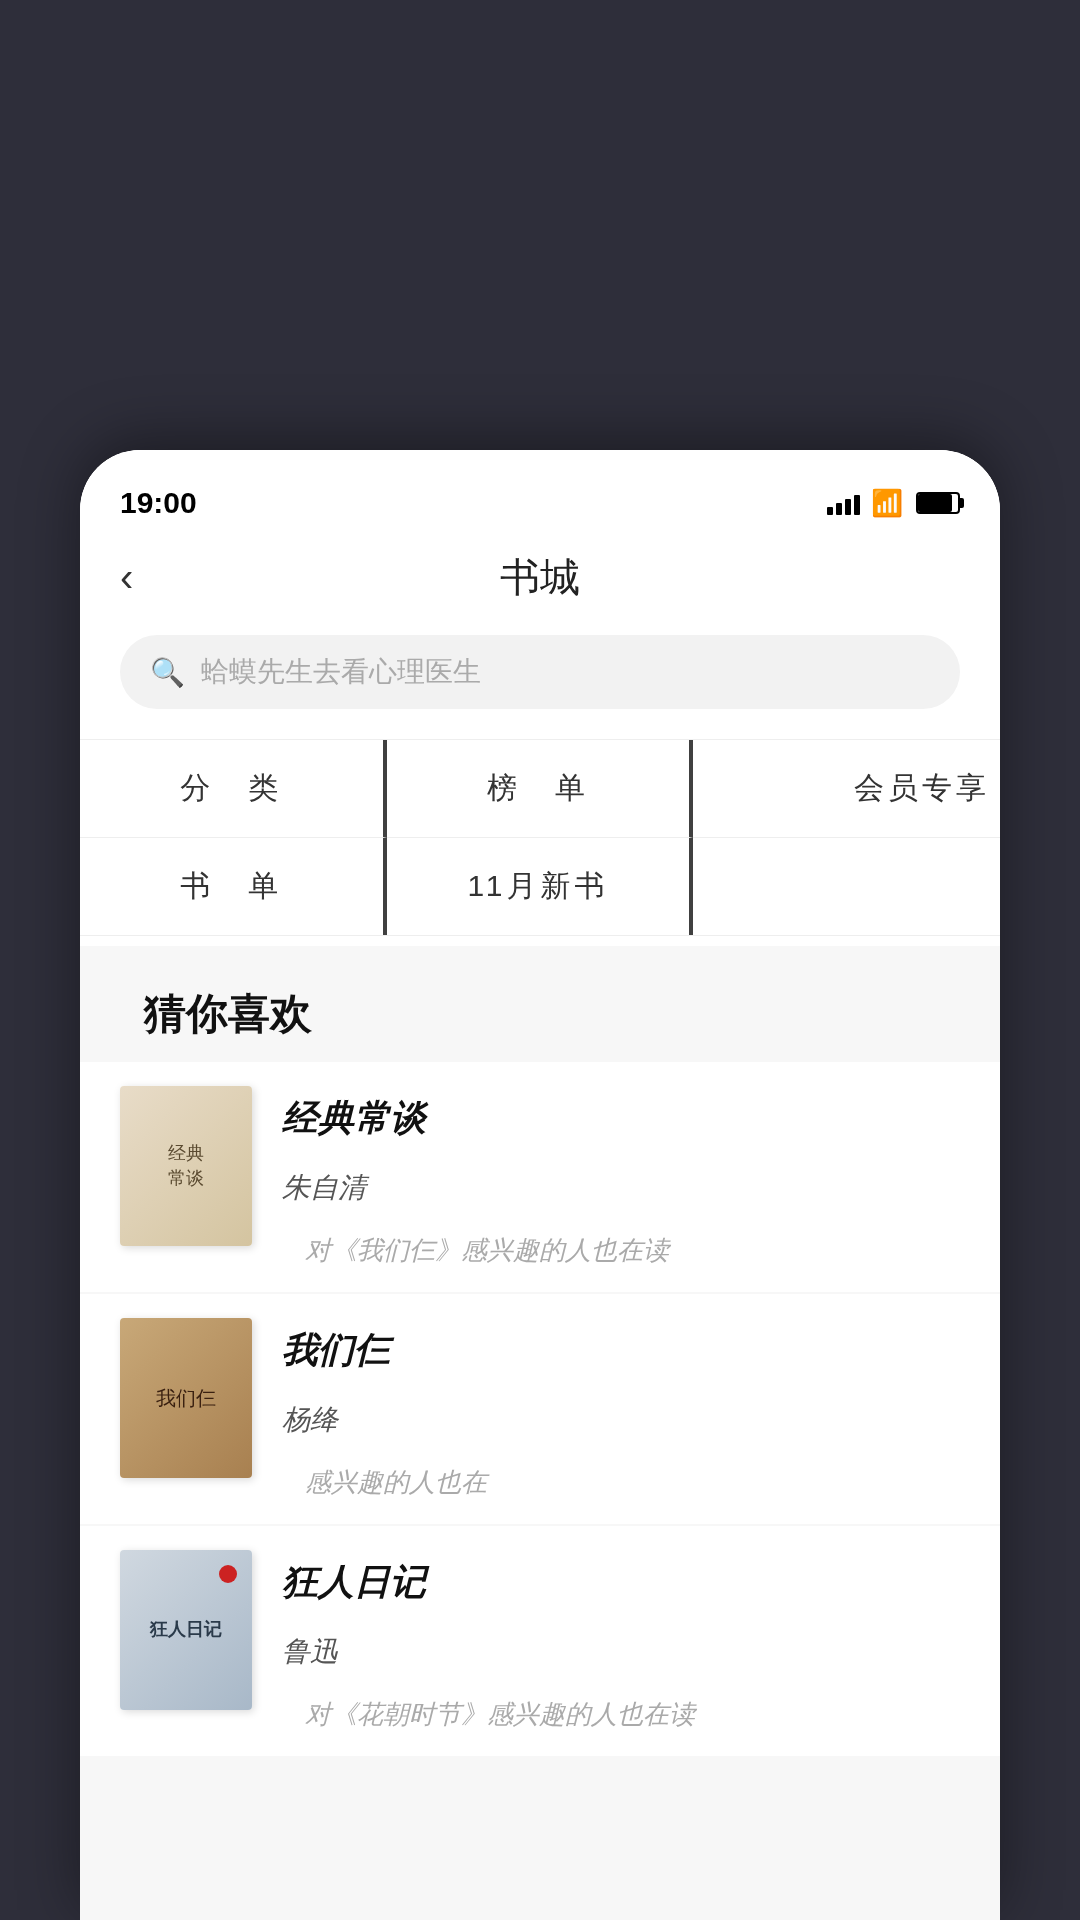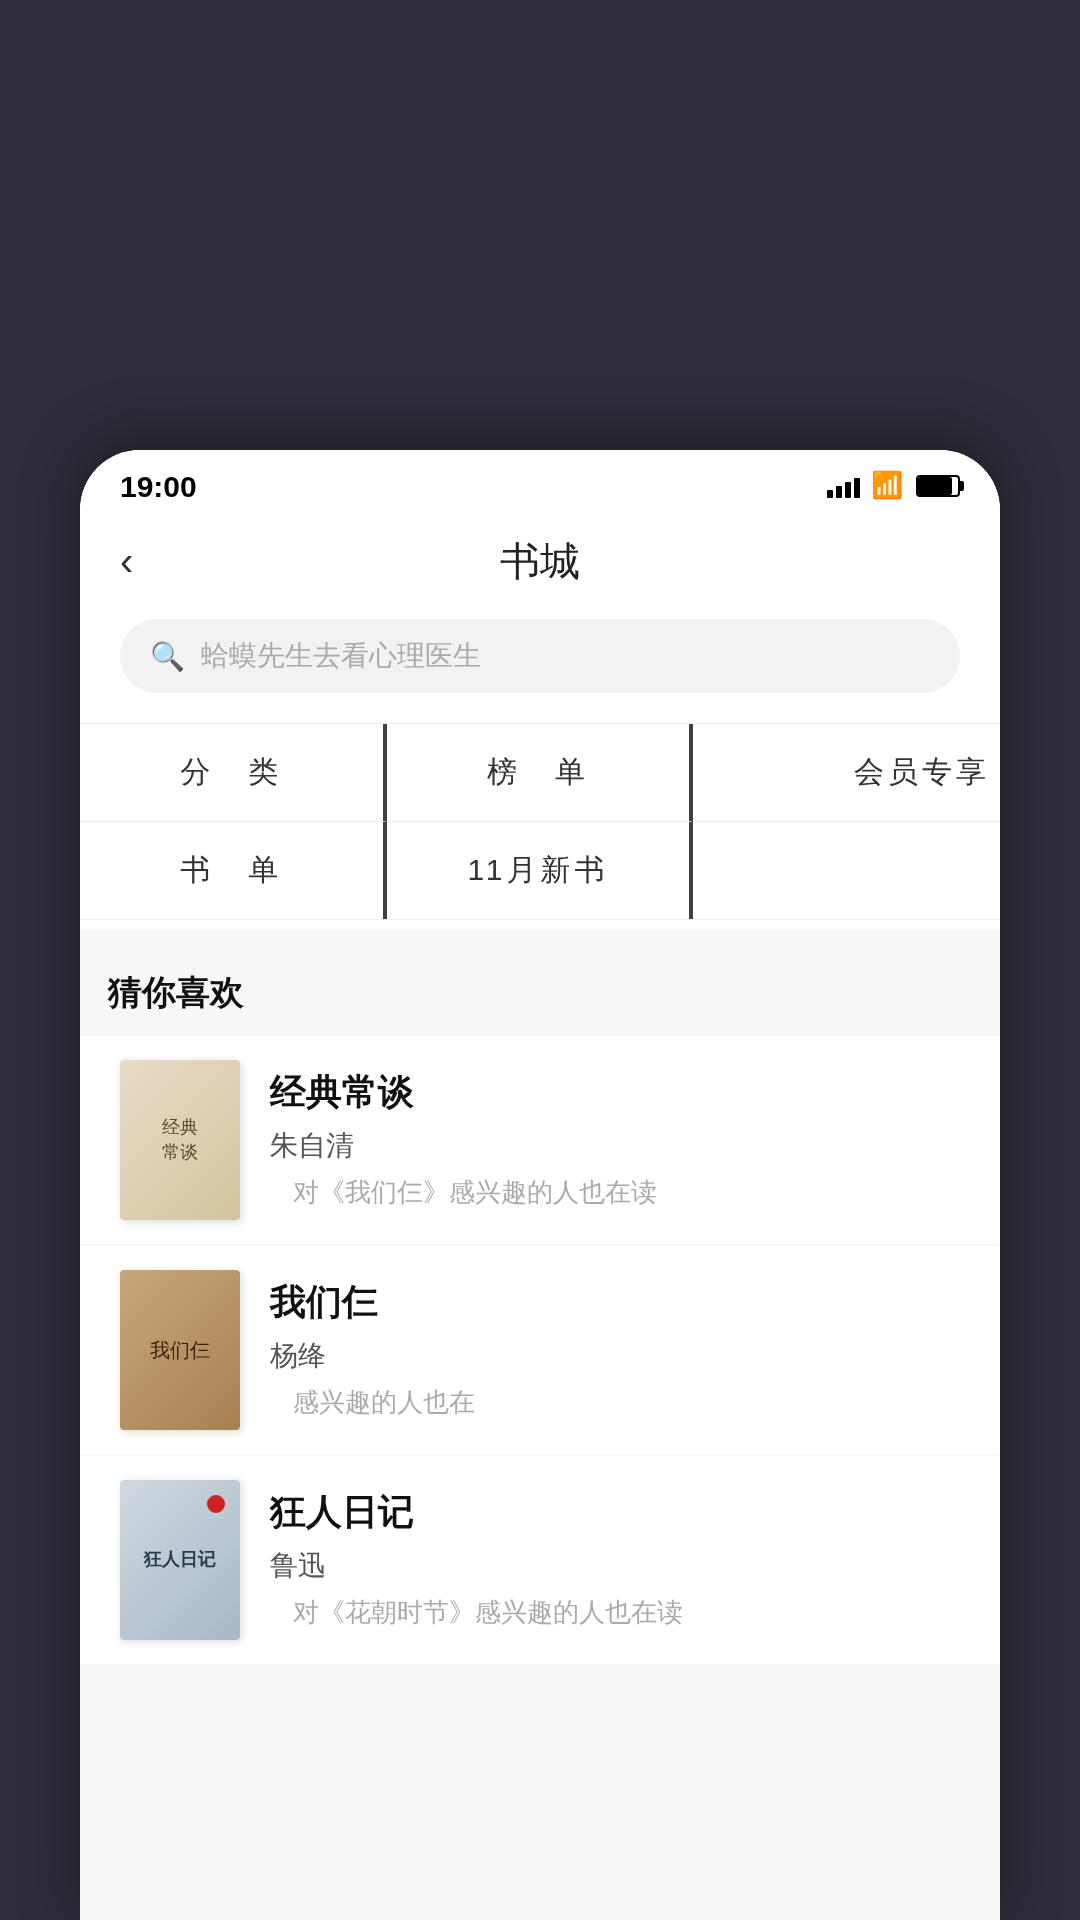--- a/index.html
+++ b/index.html
@@ -64,22 +64,22 @@
       border-radius: 60px 60px 0 0;
       overflow: hidden;
       display: flex;
       flex-direction: column;
     }
 
     
     .status-bar {
       display: flex;
       justify-content: space-between;
-      align-items: flex-start;
-      padding: 20px 40px 10px;
+      align-items: center;
+      padding: 36px 40px 10px;
       background: #fff;
     }
 
     .status-time {
       font-size: 30px;
       font-weight: 600;
       color: #000;
     }
 
     .status-icons {
@@ -219,42 +219,42 @@
     }
 
     
     .recommended-section {
       background: #f7f7f7;
       flex: 1;
       overflow: hidden;
     }
 
     .section-title {
-      font-size: 34px;
+      font-size: 42px;
       font-weight: 700;
       color: #111;
-      padding: 40px 28px 20px;
+      padding: 40px 64px 20px;
     }
 
     .book-list {
       display: flex;
       flex-direction: column;
     }
 
     .book-item {
       display: flex;
       align-items: flex-start;
       padding: 24px 40px;
       background: #fff;
       margin-bottom: 2px;
       gap: 30px;
     }
 
     .book-cover {
-      width: 120px;
+      width: 132px;
       height: 160px;
       border-radius: 4px;
       flex-shrink: 0;
       overflow: hidden;
       box-shadow: 2px 2px 8px rgba(0,0,0,0.15);
     }
 
     .cover-jingdian {
       background: linear-gradient(135deg, #e8dcc8, #d4c4a0);
       width: 100%;
@@ -321,21 +321,22 @@
       height: 18px;
       background: #cc2222;
       border-radius: 50%;
     }
 
     .book-info {
       display: flex;
       flex-direction: column;
       justify-content: flex-start;
       padding-top: 8px;
-      gap: 10px;
+      gap: 26px;
+      font-style: italic;
     }
 
     .book-name {
       font-size: 36px;
       font-weight: 600;
       color: #111;
     }
 
     .book-author {
       font-size: 28px;

